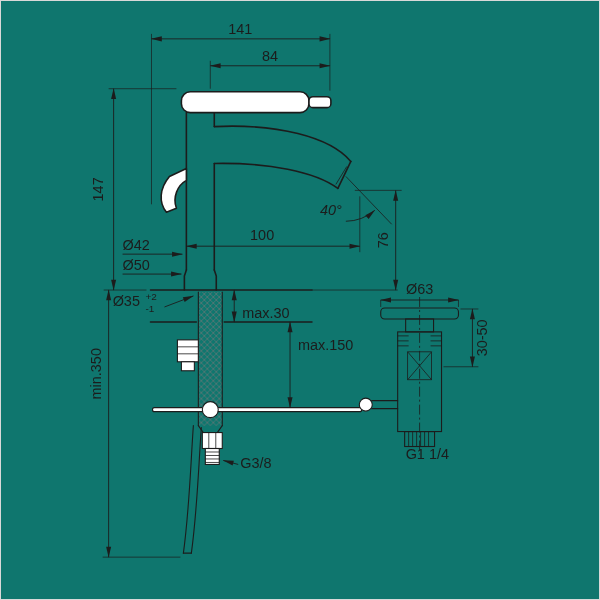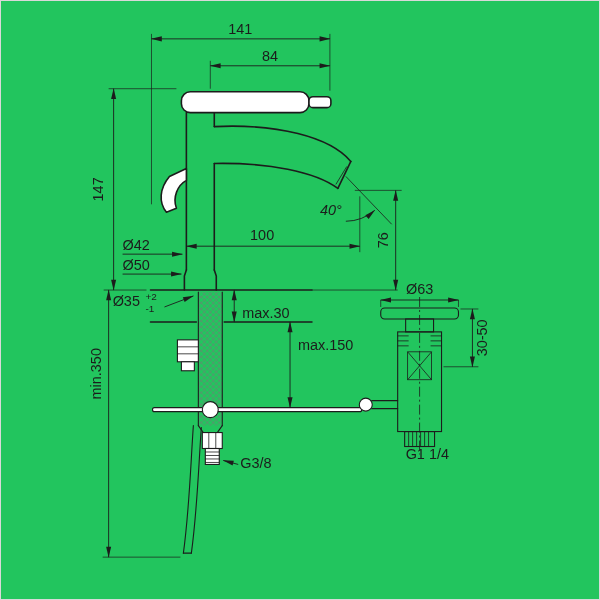--- a/index.html
+++ b/index.html
@@ -1,18 +1,18 @@
 <!DOCTYPE html>
 <html><head>
 <meta charset="utf-8">
 <style>
   html,body { margin:0; padding:0; background:#ffffff; }
   .canvas {
     width:600px; height:600px; box-sizing:border-box;
-    border:1px solid #d9d9d9; background:#22c55e;
+    border:1px solid #d9d9d9; background:#0f766e;
     font-family:"Liberation Sans", sans-serif;
   }
   svg { display:block; width:100%; height:100%; }
   .obj  { stroke:#1c1c1c; stroke-width:1.6; fill:none; stroke-linecap:round; stroke-linejoin:round; }
   .objw { stroke:#1c1c1c; stroke-width:1.6; fill:#ffffff; stroke-linejoin:round; }
   .med  { stroke:#1c1c1c; stroke-width:1.1; fill:none; stroke-linecap:round; }
   .medw { stroke:#1c1c1c; stroke-width:1.1; fill:#ffffff; }
   .thin { stroke:#1c1c1c; stroke-width:0.8; fill:none; }
   .dim  { stroke:#1c1c1c; stroke-width:0.9; fill:none; }
   .ext  { stroke:#1c1c1c; stroke-width:0.7; fill:none; }

